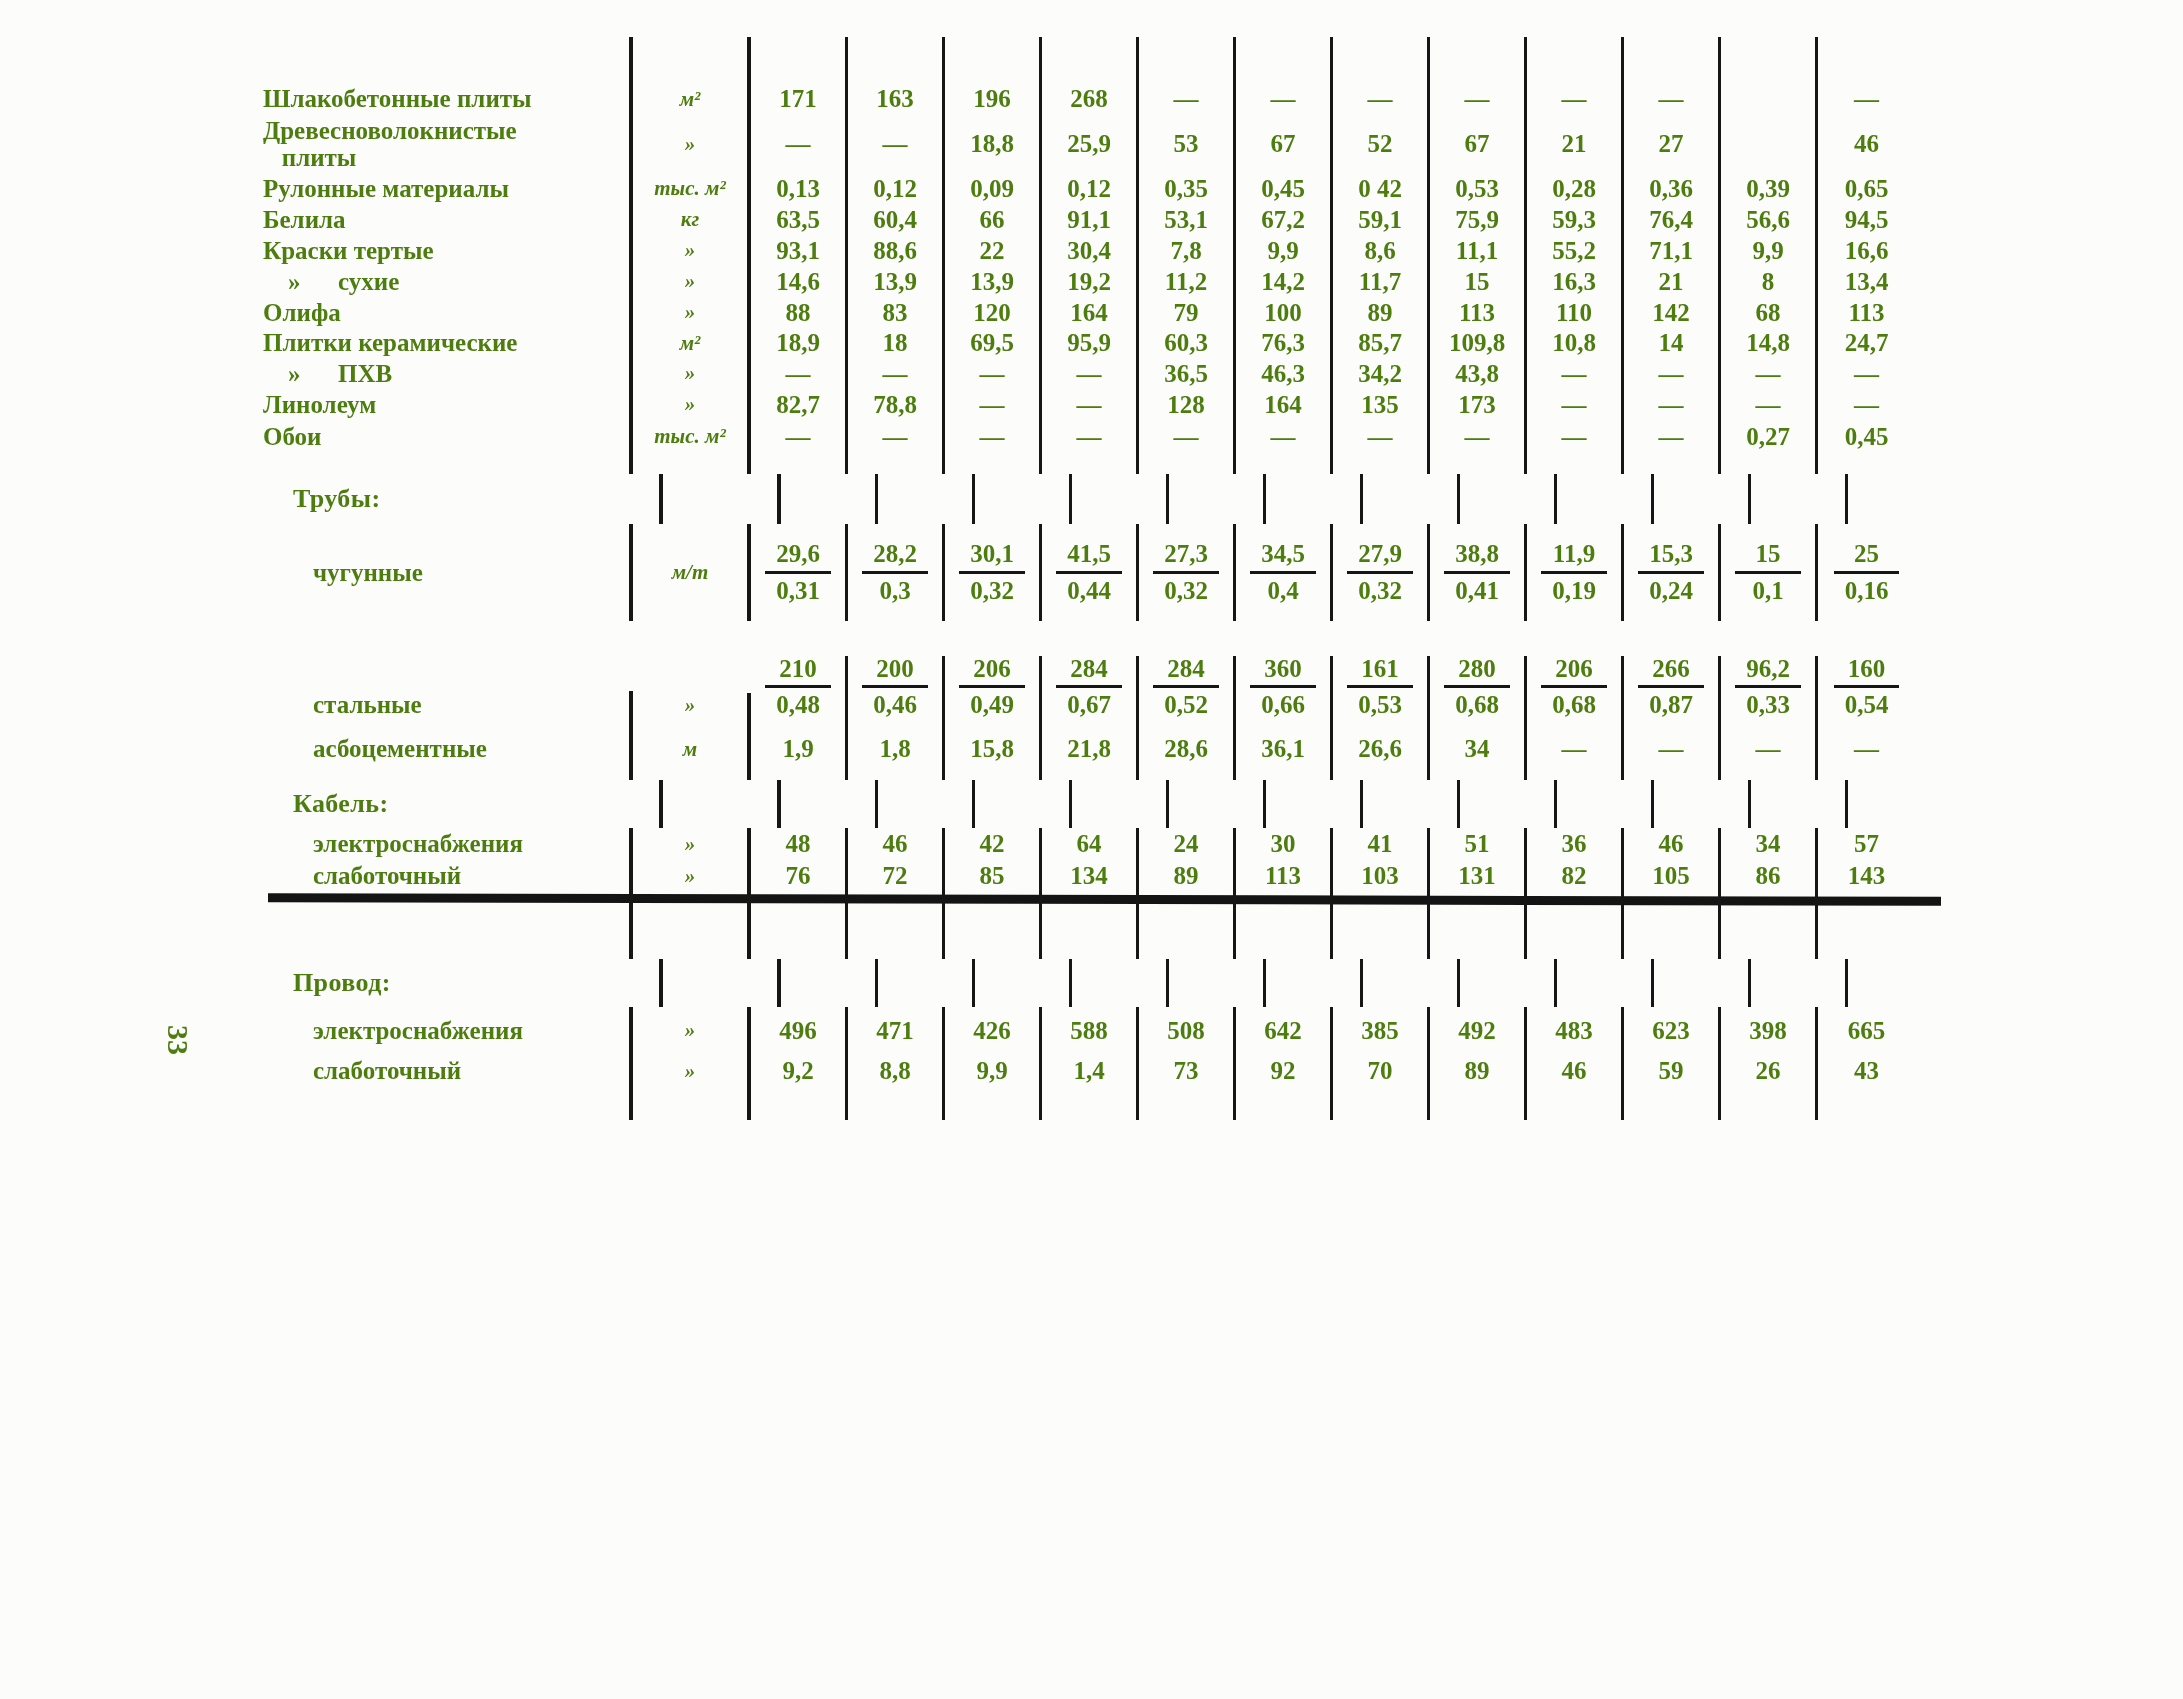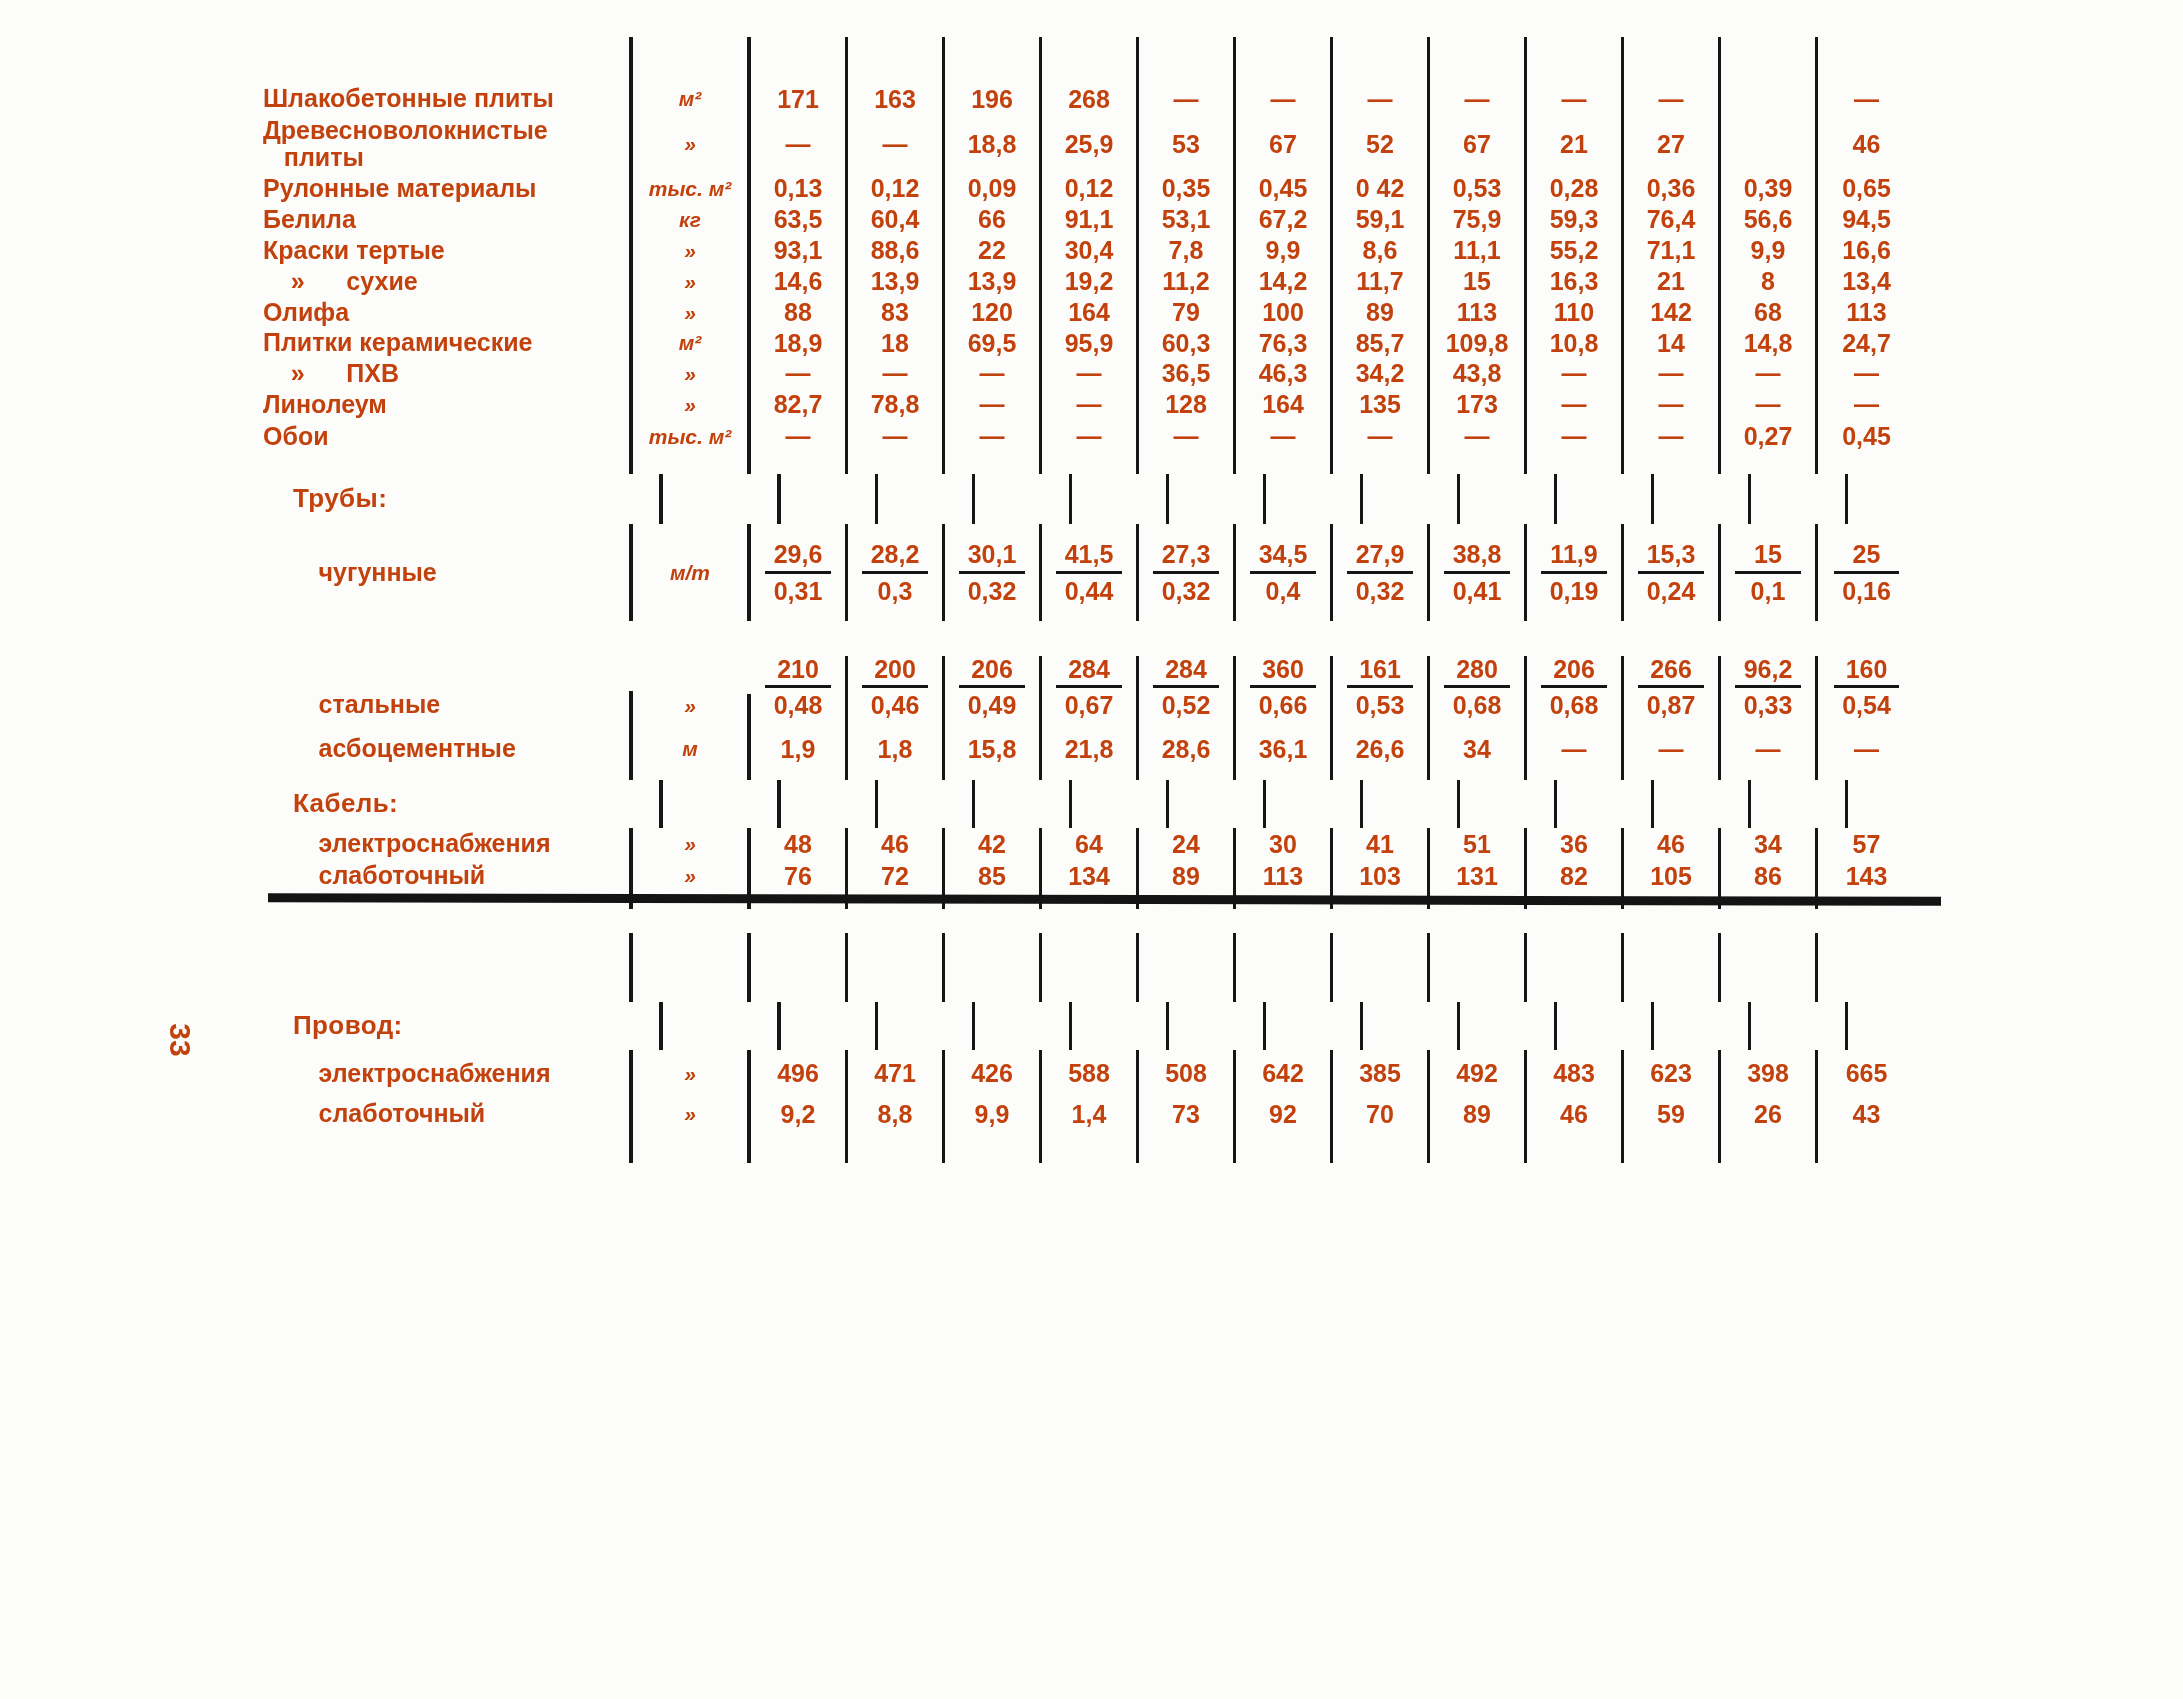--- a/index.html
+++ b/index.html
@@ -1,23 +1,23 @@
 <!DOCTYPE html>
 <html style="font-size:13.3px"><head>
 <meta charset="utf-8">
 <style>
   html,body{margin:0;padding:0;background:#e8e8e8;}
   .page{
     position:relative;
     width:2183px;height:1699px;
     background:#fcfcfa;
     overflow:hidden;
-    font-family:Liberation Sans, sans-serif;
+    font-family:Liberation Serif, serif;
     font-weight:700;
-    color:#c2410c;
+    color:#4d7c0f;
   }
   .tbl{position:absolute;left:258px;}
   .row{display:flex;}
   .c{
     box-sizing:border-box;flex:none;
     display:flex;align-items:center;justify-content:center;
     overflow:hidden;
   }
   .c.lab{
     width:375px;justify-content:flex-start;padding-left:5px;
@@ -501,21 +501,21 @@
         <div class="c val"></div>
         <div class="c val"></div>
         <div class="c val"></div>
         <div class="c val"></div>
         <div class="c val"></div>
         <div class="c val"></div>
         <div class="c val last"></div>
       </div>
     </div>
   <div class="divider"></div>
-  <div class="tbl" id="tblB" style="top:933px">
+  <div class="tbl" id="tblB" style="top:890px">
       <div class="row" style="height: 16.7px;">
         <div class="c lab"></div>
         <div class="c unit"></div>
         <div class="c val"></div>
         <div class="c val"></div>
         <div class="c val"></div>
         <div class="c val"></div>
         <div class="c val"></div>
         <div class="c val"></div>
         <div class="c val"></div>

